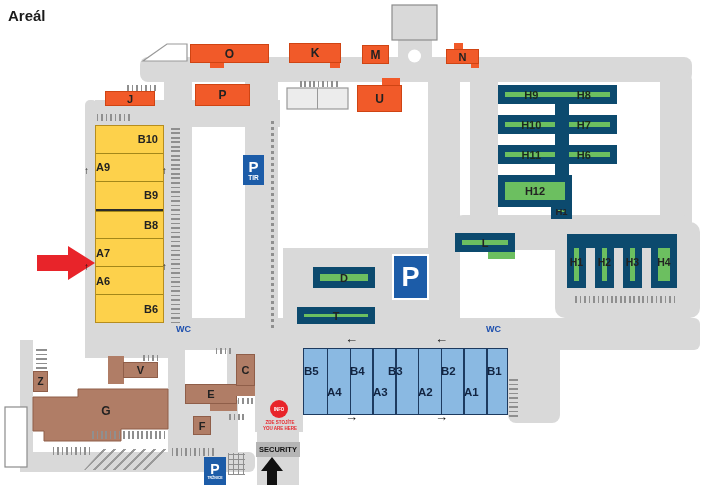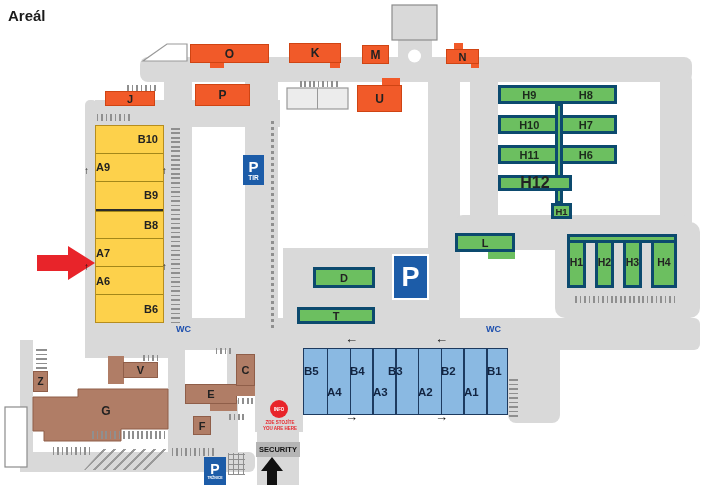--- a/index.html
+++ b/index.html
@@ -1,21 +1,21 @@
 <!DOCTYPE html>
 <html><head>
 <meta charset="utf-8">
 <style>
   html,body{margin:0;padding:0;background:#fff;}
   .map{position:relative;width:701px;height:485px;background:#fff;overflow:hidden;
        font-family:"Liberation Sans",sans-serif;}
   .abs{position:absolute;box-sizing:border-box;}
   .lbl{display:flex;align-items:center;justify-content:center;font-weight:bold;color:#222;}
   .orangeb{background:#f15a29;border:1px solid #cf4413;}
-  .greenb{background:#6cbf60;border:3px solid #0c4a6e;}
+  .greenb{background:#6cbf60;border:7px solid #0c4a6e;}
   .brownb{background:#b07d66;border:1px solid #8f5e49;}
   .tabp{border:1px solid transparent;}
   .title{font-size:15px;font-weight:bold;color:#1a1a1a;}
   
   .ycol{left:95px;top:125px;width:69px;height:198px;background:#fdd14b;
         border:1px solid #b68d1e;display:flex;flex-direction:column;}
   .yrow{flex:1;display:flex;align-items:center;font-size:11px;font-weight:bold;color:#222;
         border-top:1px solid #a3871a;}
   .yrow:first-child{border-top:none;}
   .yrow.ra{justify-content:flex-end;padding-right:5px;}
@@ -154,21 +154,21 @@
   </div>
   <div class="abs greenb pairbar" style="left:498px;top:115px;width:119px;height:19px;">
     <span>H10</span>
     <span>H7</span>
   </div>
   <div class="abs greenb pairbar" style="left:498px;top:145px;width:119px;height:19px;">
     <span>H11</span>
     <span>H6</span>
   </div>
   <div class="abs greenb" style="left:555px;top:103px;width:8px;height:101px;"></div>
-  <div class="abs lbl greenb" style="left:498px;top:175px;width:74px;height:16px;font-size:16px;">
+  <div class="abs lbl greenb" style="left:498px;top:175px;width:74px;height:32px;font-size:11px;">
       <span>H12</span>
     </div>
   <div class="abs lbl greenb" style="left:551px;top:203px;width:21px;height:16px;font-size:9.5px;">
       <span>H1</span>
     </div>
 
   <div class="abs greenb tabp" style="left:488px;top:250px;width:27px;height:9px;"></div>
   <div class="abs lbl greenb" style="left:455px;top:233px;width:60px;height:19px;font-size:11px;">
       <span>L</span>
     </div>

